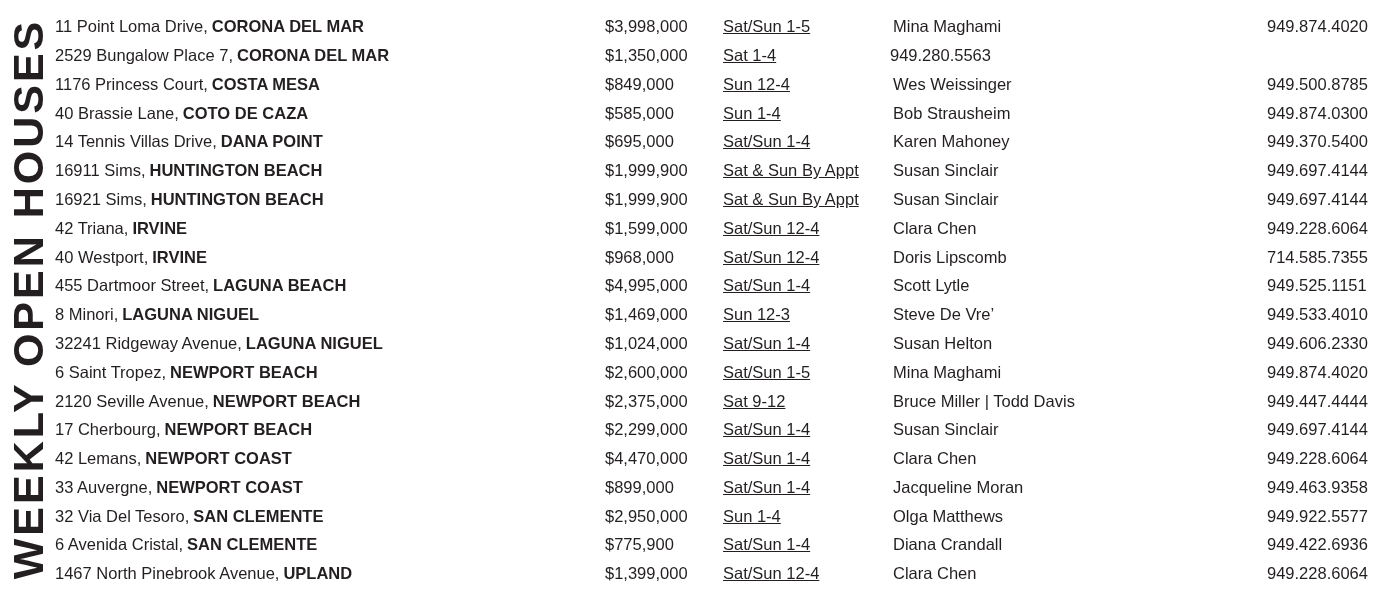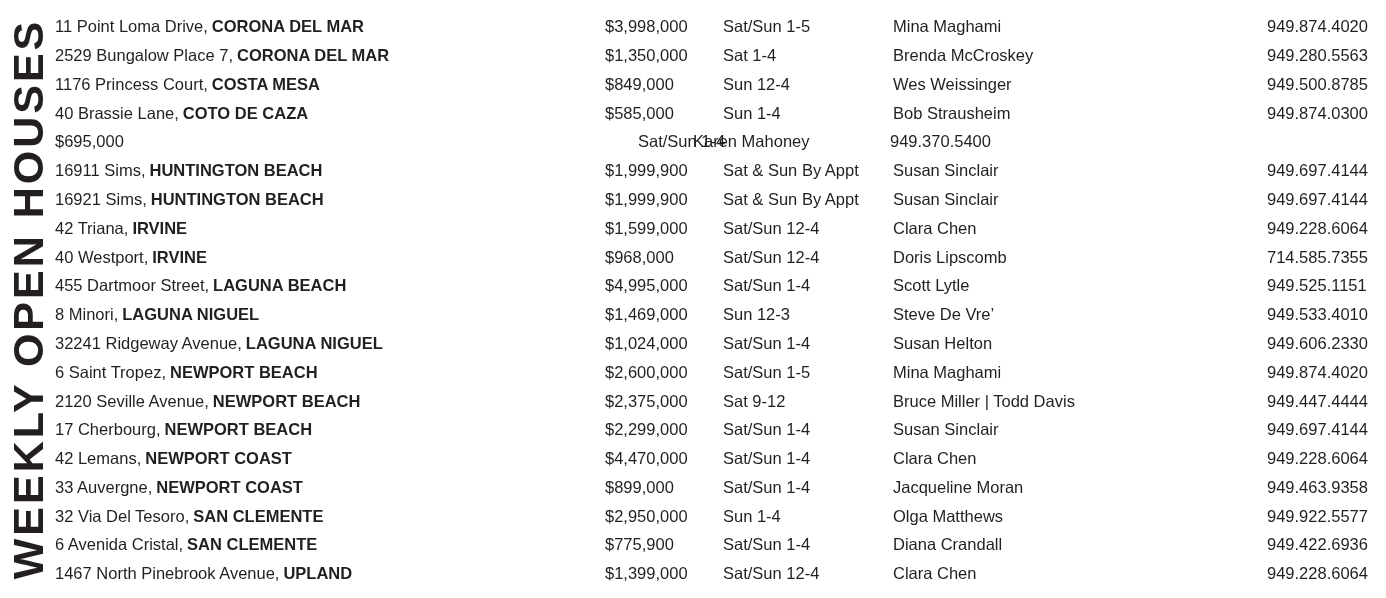--- a/index.html
+++ b/index.html
@@ -46,21 +46,21 @@
     font-size: 16.5px;
     line-height: 1;
     white-space: nowrap;
   }
   .cell.address .city {
     font-weight: 700;
     margin-left: 4px;
     text-align: right;
   }
   .cell.price { text-align: left; }
-  .cell.time  { padding-left: 33px; }
+  .cell.time  { padding-left: 33px; text-decoration: underline; }
   .cell.agent { padding-left: 3px; }
   .cell.phone { }
 </style>
 </head>
 <body>
 
 <div class="page">
 
   <div class="banner">
     <div class="banner-text">WEEKLY OPEN HOUSES</div>
@@ -76,21 +76,20 @@
     <div class="cell agent">Mina Maghami</div>
     <div class="cell phone">949.874.4020</div>
   </div>
 
   <div class="row">
     <div class="cell address">
       <span class="street">2529 Bungalow Place 7,</span><span class="city">CORONA DEL MAR</span>
     </div>
     <div class="cell price">$1,350,000</div>
     <div class="cell time">Sat 1-4</div>
-    <div class="cell agent">Brenda McCroskey</div>
     <div class="cell phone">949.280.5563</div>
   </div>
 
   <div class="row">
     <div class="cell address">
       <span class="street">1176 Princess Court,</span><span class="city">COSTA MESA</span>
     </div>
     <div class="cell price">$849,000</div>
     <div class="cell time">Sun 12-4</div>
     <div class="cell agent">Wes Weissinger</div>
@@ -101,20 +100,23 @@
     <div class="cell address">
       <span class="street">40 Brassie Lane,</span><span class="city">COTO DE CAZA</span>
     </div>
     <div class="cell price">$585,000</div>
     <div class="cell time">Sun 1-4</div>
     <div class="cell agent">Bob Strausheim</div>
     <div class="cell phone">949.874.0300</div>
   </div>
 
   <div class="row">
+    <div class="cell address">
+      <span class="street">14 Tennis Villas Drive,</span><span class="city">DANA POINT</span>
+    </div>
     <div class="cell price">$695,000</div>
     <div class="cell time">Sat/Sun 1-4</div>
     <div class="cell agent">Karen Mahoney</div>
     <div class="cell phone">949.370.5400</div>
   </div>
 
   <div class="row">
     <div class="cell address">
       <span class="street">16911 Sims,</span><span class="city">HUNTINGTON BEACH</span>
     </div>

